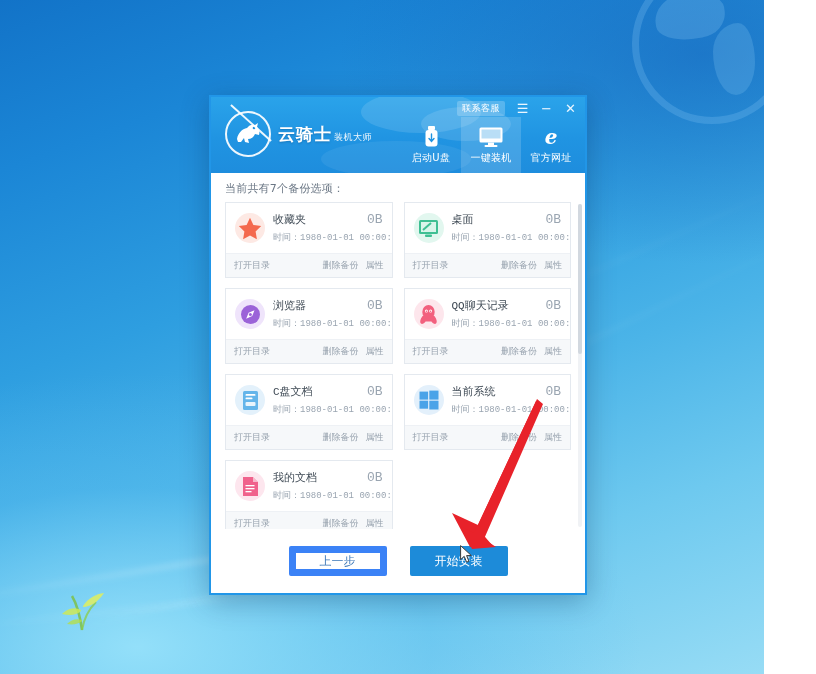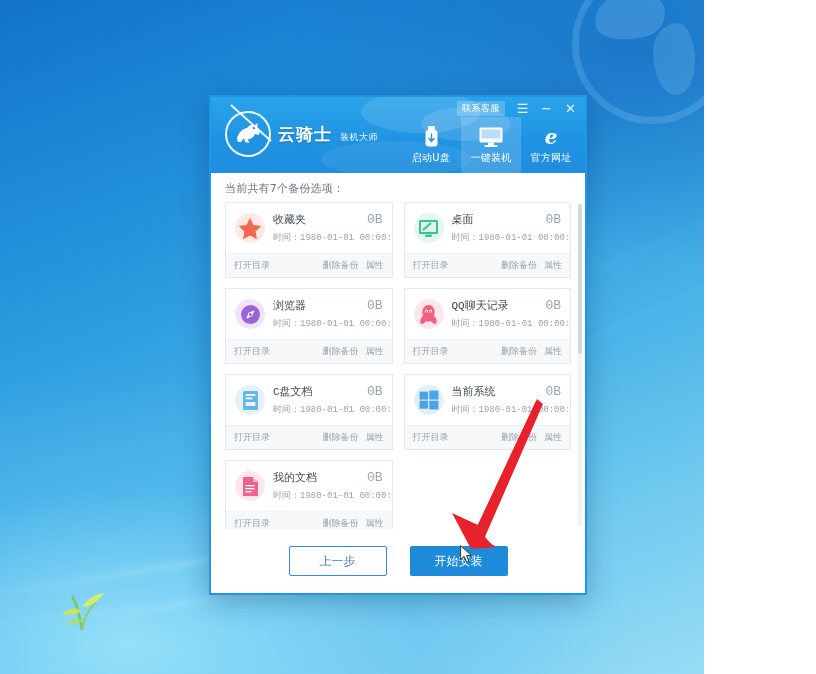--- a/index.html
+++ b/index.html
@@ -7,21 +7,21 @@
   html, body {
     width: 816px;
     height: 674px;
     overflow: hidden;
     font-family: "DejaVu Sans", "Liberation Sans", sans-serif;
   }
 
   
   #desktop {
     position: relative;
-    width: 704px;
+    width: 764px;
     height: 674px;
     background:
       radial-gradient(ellipse 700px 380px at 18% 96%, rgba(150,225,250,0.95) 0%, rgba(90,190,240,0.35) 42%, rgba(0,0,0,0) 72%),
       radial-gradient(ellipse 520px 300px at 92% 8%, rgba(20,95,185,0.55) 0%, rgba(0,0,0,0) 70%),
       linear-gradient(160deg, #1273c8 0%, #1b86d6 18%, #2e9ee0 40%, #4bb4e8 60%, #6ec9ef 78%, #97dcf5 100%);
     overflow: hidden;
   }
   
   #desktop .ray {
     position: absolute;
@@ -151,21 +151,21 @@
   }
   #brand-mark::after {
     content: "";
     position: absolute;
     left: -3px; top: 9px;
     width: 54px; height: 2px;
     background: rgba(255,255,255,0.92);
     transform: rotate(42deg);
     transform-origin: center;
   }
-  #brand-text { display: flex; align-items: baseline; gap: 8px; }
+  #brand-text { display: flex; align-items: baseline; gap: 2px; }
   #brand-name {
     color: #ffffff;
     font-size: 17px;
     font-weight: bold;
     letter-spacing: 1px;
     text-shadow: 0 1px 2px rgba(0,60,110,0.35);
   }
   #brand-sub {
     color: rgba(255,255,255,0.92);
     font-size: 9px;
@@ -309,21 +309,21 @@
     flex: none;
     height: 64px;
     background: #ffffff;
     display: flex;
     align-items: center;
     justify-content: center;
     gap: 23px;
   }
   #btn-prev {
     width: 98px; height: 30px;
-    border: 1px solid #3b82f6;
+    border: 7px solid #3b82f6;
     background: #ffffff;
     color: #3d78b8;
     font-size: 12px;
     border-radius: 2px;
     cursor: pointer;
     font-family: inherit;
   }
   #btn-start {
     width: 98px; height: 30px;
     border: none;

